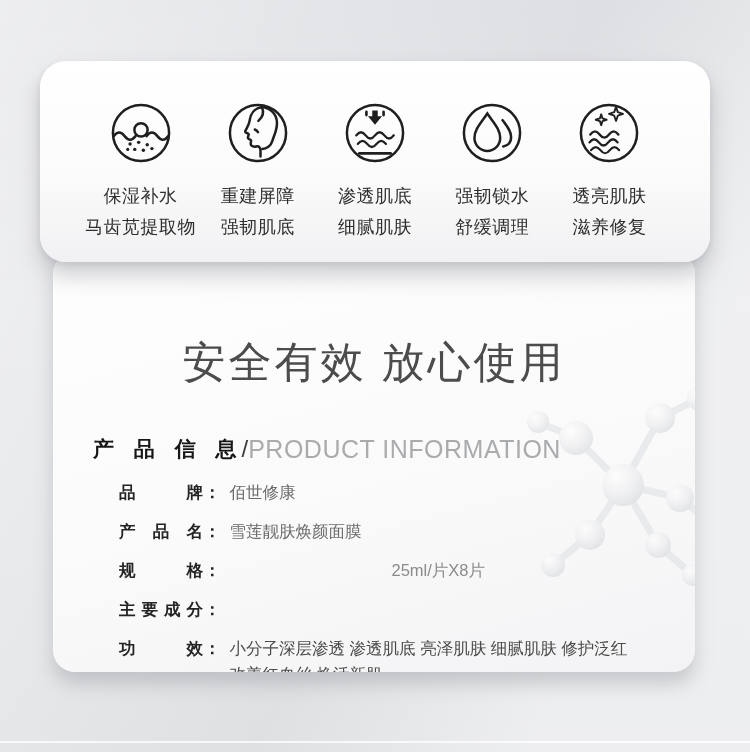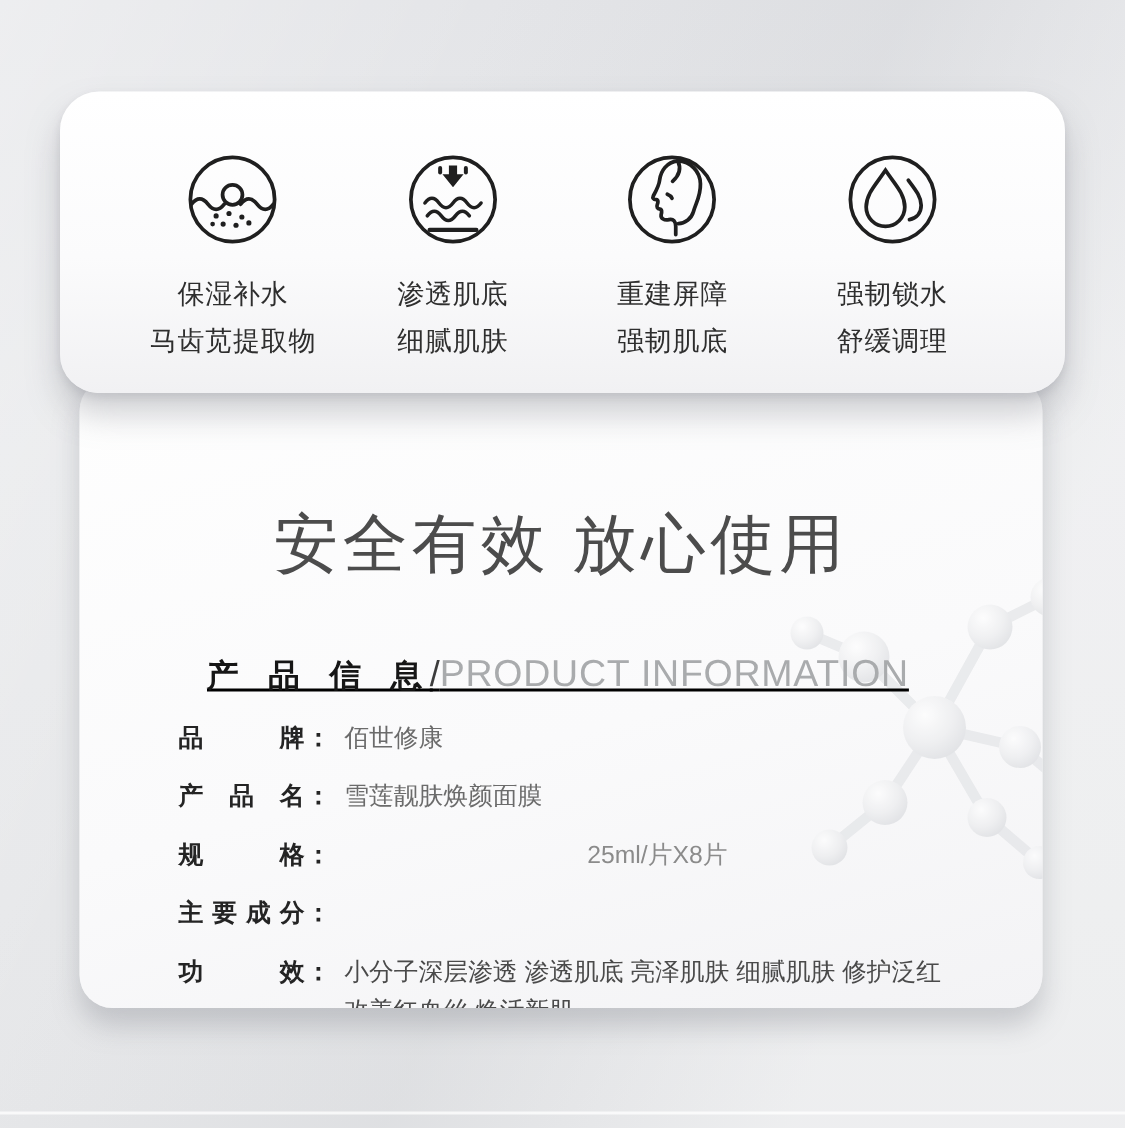--- a/index.html
+++ b/index.html
@@ -37,21 +37,21 @@
     background:linear-gradient(165deg,#fefefe 0%,#fafafb 55%,#f3f3f5 100%);
     box-shadow:0 12px 18px rgba(130,133,140,0.35);
     z-index:2;overflow:hidden;
   }
   .molecule{position:absolute;left:455px;top:108px;width:230px;height:240px;opacity:0.6;}
   .panel-title{
     margin-top:82px;text-align:center;
     font-size:43px;font-weight:300;color:#4c4c4c;letter-spacing:3px;white-space:nowrap;
   }
   .section-header{
-    margin:43px 0 0 85px;display:flex;align-items:flex-end;position:relative;z-index:2;text-decoration:underline;
+    margin:43px 0 0 40px;display:flex;align-items:flex-start;position:relative;z-index:2;
   }
   .section-cn{font-size:21px;font-weight:bold;color:#161616;letter-spacing:7px;}
   .section-slash{font-size:24px;font-weight:300;color:#3c3c3c;margin-left:-2px;}
   .section-en{font-size:25px;color:#a9abad;letter-spacing:0.5px;font-weight:300;}
   .info-rows{margin:15px 48px 0 66px;position:relative;z-index:2;}
   .info-row{display:flex;font-size:16.5px;line-height:26px;margin-bottom:9px;margin-top:13px;}
   .info-label{
     width:84px;min-width:84px;display:inline-block;
     text-align:justify;text-align-last:justify;
     font-weight:bold;color:#242424;
@@ -88,66 +88,82 @@
         </g>
       </svg>
       <div class="feature-text">
         <div>保湿补水</div>
         <div>马齿苋提取物</div>
       </div>
     </div>
 
     <div class="feature-col">
       <svg class="feature-icon" viewBox="0 0 100 100">
+        <g fill="none" stroke="#1f1f1f" stroke-width="3.2" stroke-linecap="round" stroke-linejoin="round">
+          <circle cx="50" cy="50" r="36"></circle>
+          <path d="M55,17 C45,18 40.5,26 39.5,33 C39,38 36.5,42.5 34,47 C33.2,48.6 34,50 36.5,50.2 C38.3,50.4 38.3,52.2 37.4,54.4 C36.6,56.4 37.5,58 39.6,58.2 C41.4,58.4 41.4,60.4 40.7,63 C40.2,66.2 43.4,68.2 47.4,67.2 C51.2,66.3 53.2,68.8 53.2,73 L53.2,80"></path>
+          <path d="M55,17 C66,17.5 74,26 74.3,36.5 C74.6,47 70.5,52.5 68.3,60.5 C66.6,66.5 61,70.5 55.5,70.6"></path>
+          <path d="M55,17 C58.5,24.5 55,30.5 50.5,34.5"></path>
+          <path d="M46,45.5 q3,1.2 4,3.4"></path>
+        </g>
+      </svg>
+      <div class="feature-text">
+        <div>重建屏障</div>
+        <div>强韧肌底</div>
+      </div>
+    </div>
+
+    <div class="feature-col">
+      <svg class="feature-icon" viewBox="0 0 100 100">
         <g fill="none" stroke="#1f1f1f" stroke-width="3.2" stroke-linecap="round">
           <circle cx="50" cy="50" r="36"></circle>
           <path d="M26,53 q6,-8 12,0 t12,0 t12,0 t12,0" stroke-width="3"></path>
           <path d="M28,64 q6,-8 12,0 t12,0 t12,0" stroke-width="3"></path>
           <path d="M30,76 L70,76" stroke-width="3.6"></path>
           <path d="M39,23 l0,4" stroke-width="3.4"></path>
           <path d="M61,23 l0,4" stroke-width="3.4"></path>
         </g>
         <path d="M46.5,21 h7 v7.5 h5.5 L50,39.5 L41,28.5 h5.5 z" fill="#1f1f1f" stroke="none"></path>
       </svg>
       <div class="feature-text">
         <div>渗透肌底</div>
         <div>细腻肌肤</div>
       </div>
     </div>
 
     <div class="feature-col">
       <svg class="feature-icon" viewBox="0 0 100 100">
-        <g fill="none" stroke="#1f1f1f" stroke-width="3.2" stroke-linecap="round" stroke-linejoin="round">
-          <circle cx="50" cy="50" r="36"></circle>
-          <path d="M55,17 C45,18 40.5,26 39.5,33 C39,38 36.5,42.5 34,47 C33.2,48.6 34,50 36.5,50.2 C38.3,50.4 38.3,52.2 37.4,54.4 C36.6,56.4 37.5,58 39.6,58.2 C41.4,58.4 41.4,60.4 40.7,63 C40.2,66.2 43.4,68.2 47.4,67.2 C51.2,66.3 53.2,68.8 53.2,73 L53.2,80"></path>
-          <path d="M55,17 C66,17.5 74,26 74.3,36.5 C74.6,47 70.5,52.5 68.3,60.5 C66.6,66.5 61,70.5 55.5,70.6"></path>
-          <path d="M55,17 C58.5,24.5 55,30.5 50.5,34.5"></path>
-          <path d="M46,45.5 q3,1.2 4,3.4"></path>
-        </g>
-      </svg>
-      <div class="feature-text">
-        <div>重建屏障</div>
-        <div>强韧肌底</div>
-      </div>
-    </div>
-
-    <div class="feature-col">
-      <svg class="feature-icon" viewBox="0 0 100 100">
         <g fill="none" stroke="#1f1f1f" stroke-width="3.2" stroke-linecap="round">
           <circle cx="50" cy="50" r="36"></circle>
           <path d="M44,25 C52,37 60.5,45 60.5,56.5 A16.5,16.5 0 1 1 27.5,56.5 C27.5,45 36,37 44,25 Z"></path>
           <path d="M63.5,33.5 C69.5,41.5 74.5,47.5 74.5,55 C74.5,61.5 70.5,66 64.5,67.2"></path>
         </g>
       </svg>
       <div class="feature-text">
         <div>强韧锁水</div>
         <div>舒缓调理</div>
       </div>
     </div>
 
+    <div class="feature-col">
+      <svg class="feature-icon" viewBox="0 0 100 100">
+        <g fill="none" stroke="#1f1f1f" stroke-width="3" stroke-linecap="round" stroke-linejoin="round">
+          <circle cx="50" cy="50" r="36" stroke-width="3.2"></circle>
+          <path d="M40,26 L41.7,31.3 L47,33 L41.7,34.7 L40,40 L38.3,34.7 L33,33 L38.3,31.3 Z" stroke-width="2.4"></path>
+          <path d="M59,16.5 L61.3,23.2 L68,25.5 L61.3,27.8 L59,34.5 L56.7,27.8 L50,25.5 L56.7,23.2 Z" stroke-width="2.4"></path>
+          <path d="M26,52 q6,-8 12,0 t12,0 t12,0"></path>
+          <path d="M25,62 q6,-8 12,0 t12,0 t12,0"></path>
+          <path d="M27,72 q6,-8 12,0 t12,0 t12,0" stroke-width="2.8"></path>
+        </g>
+      </svg>
+      <div class="feature-text">
+        <div>透亮肌肤</div>
+        <div>滋养修复</div>
+      </div>
+    </div>
 
   </div>
 
   <div class="info-panel">
 
     <svg class="molecule" viewBox="0 0 230 240">
       <defs>
         <radialGradient id="molg" cx="35%" cy="30%" r="75%">
           <stop offset="0%" stop-color="#ffffff"></stop>
           <stop offset="60%" stop-color="#e9eaec"></stop>

